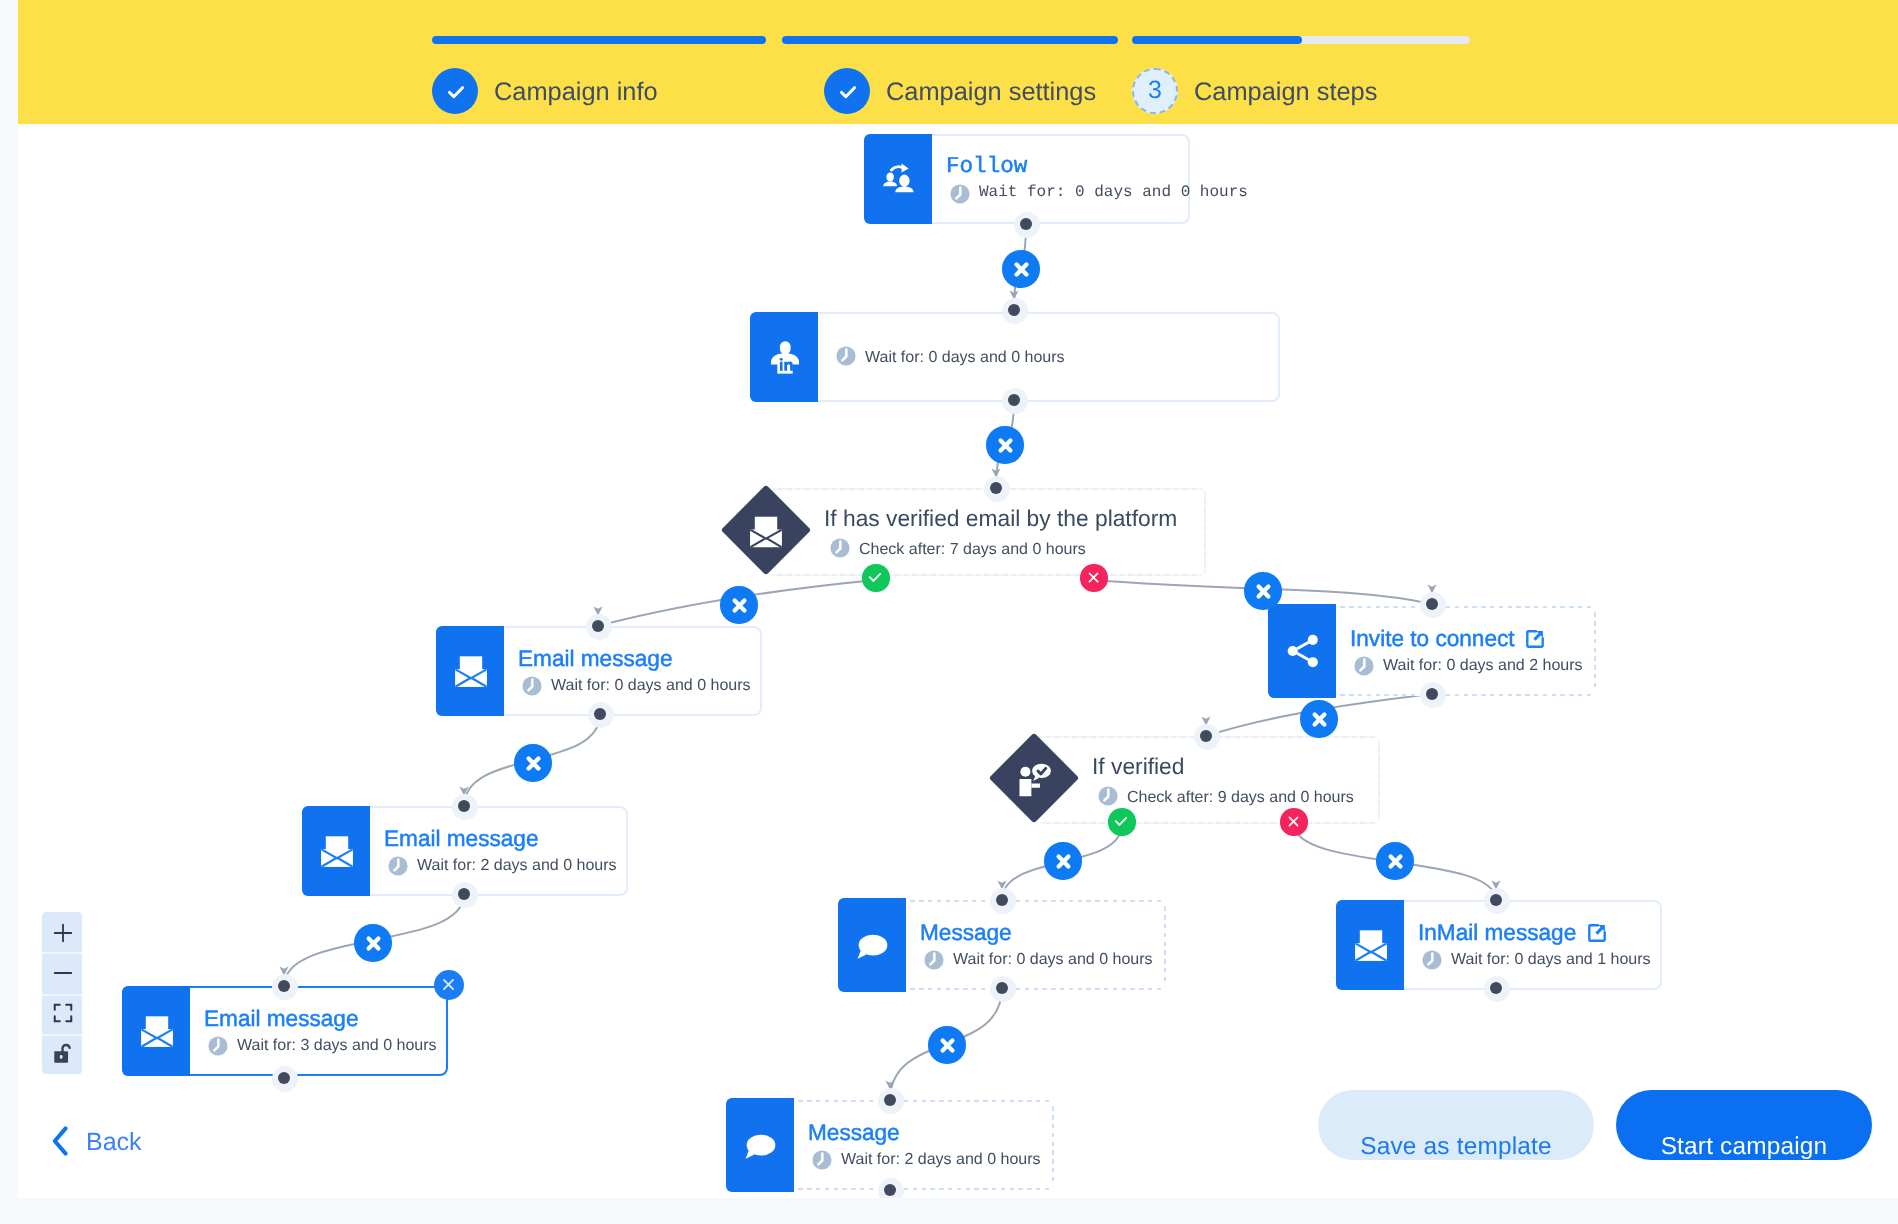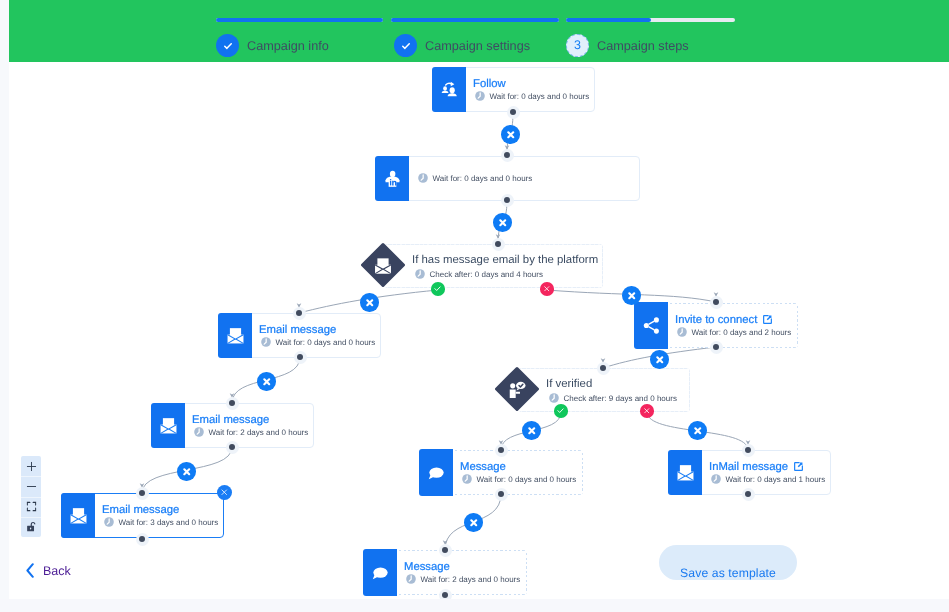--- a/index.html
+++ b/index.html
@@ -3,21 +3,21 @@
 <meta charset="utf-8">
 <title>Campaign steps</title>
 <style>
   html,body{margin:0;padding:0;}
   body{width:949px;height:612px;overflow:hidden;
        font-family:"Liberation Sans",sans-serif;background:#eef1f7;
        -webkit-font-smoothing:antialiased;text-rendering:geometricPrecision;}
   #root{position:relative;width:949px;height:612px;overflow:hidden;background:#fff;}
 
   
-  .stepper{position:absolute;left:0;top:0;width:949px;height:62px;background:#22c55e;z-index:40;}
+  .stepper{position:absolute;left:0;top:0;width:949px;height:62px;background:#fde047;z-index:40;}
   .seg{position:absolute;height:4px;border-radius:2px;background:#e6ebf2;}
   .seg .fill{height:100%;border-radius:2px;background:#1172f0;}
   .step{position:absolute;display:flex;align-items:center;}
   .step .bubble{width:23px;height:23px;border-radius:50%;display:flex;align-items:center;
        justify-content:center;flex:none;}
   .bubble.done{background:#1172f0;}
   .bubble.cur{background:#e0effc;border:1.2px dashed #86b7f3;box-sizing:border-box;}
   .bubble.cur span{color:#1880f5;font-size:12.5px;font-weight:400;line-height:1;}
   .step .lbl{margin-left:8px;font-size:12.7px;color:#3f4d63;white-space:nowrap;}
 
@@ -25,21 +25,21 @@
   .canvas{position:absolute;left:0;top:0;width:949px;height:612px;}
   svg.edges{position:absolute;left:0;top:0;width:949px;height:612px;}
 
   
   .node{position:absolute;display:flex;align-items:stretch;background:#fff;
         border-radius:4px;box-sizing:border-box;height:45px;}
   .node .ic{width:34px;flex:none;background:#1172f0;margin:-1px 0 -1px -1px;
         display:flex;align-items:center;justify-content:center;border-radius:3px 0 0 3px;}
   .node .bod{flex:1;padding-left:7px;display:flex;flex-direction:column;justify-content:center;}
   .node .ttl{font-size:11.3px;color:#1a7ff8;font-weight:400;-webkit-text-stroke:.24px #1a7ff8;line-height:14px;display:flex;align-items:center;gap:5px;white-space:nowrap;}
-  .node .sub{font-size:8px;color:#424e62;line-height:11px;display:flex;align-items:flex-start;gap:4.5px;margin-top:0.3px;padding-left:2px;white-space:nowrap;}
+  .node .sub{font-size:8px;color:#424e62;line-height:11px;display:flex;align-items:center;gap:4.5px;margin-top:0.3px;padding-left:2px;white-space:nowrap;}
   .solidcard{border:1px solid #e2ecf8;}
   .dashcard{border:none;background-image:
       repeating-linear-gradient(90deg,#cddff4 0,#cddff4 2.2px,transparent 2.2px,transparent 4.4px),
       repeating-linear-gradient(90deg,#cddff4 0,#cddff4 2.2px,transparent 2.2px,transparent 4.4px),
       repeating-linear-gradient(0deg,#cddff4 0,#cddff4 2.2px,transparent 2.2px,transparent 4.4px),
       repeating-linear-gradient(0deg,#cddff4 0,#cddff4 2.2px,transparent 2.2px,transparent 4.4px);
     background-size:100% 1px,100% 1px,1px 100%,1px 100%;
     background-position:0 0,0 100%,0 0,100% 0;background-repeat:no-repeat;}
   .cond.dashcard{background-image:
       repeating-linear-gradient(90deg,#e6eef8 0,#e6eef8 3px,#f3f7fc 3px,#f3f7fc 4.5px),
@@ -74,21 +74,21 @@
 
   
   .zoomctl{position:absolute;left:21px;top:456px;width:20px;background:#dbe9fa;
         border-radius:2px;z-index:30;overflow:hidden;}
   .zoomctl div{height:20.25px;display:flex;align-items:center;justify-content:center;}
   .zoomctl div + div{box-shadow:inset 0 1px 0 #eef5fd;}
 
   
   .bottombar{position:absolute;left:0;top:540px;width:949px;height:57px;z-index:50;}
   .backbtn{position:absolute;left:26px;top:23px;display:flex;align-items:center;gap:9px;
-        color:#4c1d95;font-size:12.5px;}
+        color:#3b82f6;font-size:12.5px;}
   .btn{position:absolute;top:5px;height:35px;border-radius:17.5px;display:flex;align-items:flex-end;
         justify-content:center;font-size:12.2px;font-weight:500;letter-spacing:.1px;}
   .btn.ghost{background:#dcebfa;color:#1a7af0;}
   .btn.primary{background:#0a6ff0;color:#fff;}
   .pagebg{position:absolute;left:0;top:599px;width:949px;height:13px;background:#f7f8fc;z-index:60;}
   .leftstrip{position:absolute;left:0;top:0;width:9px;height:599px;background:#f7f9fc;z-index:45;}
 </style>
 </head>
 <body>
 
@@ -112,21 +112,21 @@
         <path d="M716 347 C665.15 353 630.9675 359 603 368" fill="none" stroke="#9aa6b6" stroke-width="1"></path>
         <path d="M-2.2 -2.3 L2.3 0 L-2.2 2.3 L-1.1 0 Z" fill="#9aa6b6" transform="translate(603 360.5) rotate(90)"></path>
         <path d="M561 412 C561 435.56 501 426.44 501 450" fill="none" stroke="#9aa6b6" stroke-width="1"></path>
         <path d="M-2.2 -2.3 L2.3 0 L-2.2 2.3 L-1.1 0 Z" fill="#9aa6b6" transform="translate(501 442.5) rotate(90)"></path>
         <path d="M647 412 C647 435.56 748 426.44 748 450" fill="none" stroke="#9aa6b6" stroke-width="1"></path>
         <path d="M-2.2 -2.3 L2.3 0 L-2.2 2.3 L-1.1 0 Z" fill="#9aa6b6" transform="translate(748 442.5) rotate(90)"></path>
         <path d="M501 494 C501 528.72 445 515.28 445 550" fill="none" stroke="#9aa6b6" stroke-width="1"></path>
         <path d="M-2.2 -2.3 L2.3 0 L-2.2 2.3 L-1.1 0 Z" fill="#9aa6b6" transform="translate(445 542.5) rotate(90)"></path>
       </svg>
     <div id="nodes">
-        <div class="node solidcard" style="left: 432px; top: 67px; width: 163px;">
+        <div class="node solidcard" style="left: 432px; top: 67px; width: 163px; font-family: Liberation Mono, monospace;">
           <div class="ic">
             <svg width="19" height="19" viewBox="0 0 24 24" fill="#fff">
               <ellipse cx="6.4" cy="10.8" rx="2.4" ry="2.9"></ellipse>
               <path d="M2.1 16.5c0-1.9 1.9-2.9 4.3-2.9s4.3 1 4.3 2.9z"></path>
               <ellipse cx="15.4" cy="13.1" rx="3.3" ry="3.9"></ellipse>
               <path d="M9.6 20.4c0-2.4 2.6-3.7 5.8-3.7s5.8 1.3 5.8 3.7z"></path>
               <path d="M7.2 6.3C9.4 3.9 12.6 3.8 14.9 5.2" fill="none" stroke="#fff" stroke-width="1.8" stroke-linecap="round"></path>
               <path d="M13.6 2.2l4.5 3.1-4.5 2.6z"></path>
             </svg>
           </div>
@@ -169,27 +169,27 @@
             <span>
               <svg width="21" height="21" viewBox="0 0 24 24">
                 <rect x="5.6" y="3.6" width="12.8" height="9.6" fill="#fff"></rect>
                 <path d="M2.9 10.9h18.2v10.2H2.9z" fill="#fff"></path>
                 <path d="M3.1 11.1l8.9 5.0 8.9-5.0" fill="none" stroke="#39435f" stroke-width="1.2"></path>
                 <path d="M3.1 21l8.5-5.0M20.9 21l-8.5-5.0" fill="none" stroke="#39435f" stroke-width="1.2"></path>
               </svg>
             </span>
           </div>
        <div class="cbod">
-         <div class="ttl2">If has message email by the platform</div>
-         <div class="sub">
-              <svg width="10" height="10" viewBox="0 0 24 24" style="flex:none">
-                <circle cx="12" cy="12" r="11.5" fill="#a8bcd4"></circle>
-                <path d="M12.4 4.2V12.6L7.6 17.2" fill="none" stroke="#fff" stroke-width="3" stroke-linecap="round" stroke-linejoin="round"></path>
-              </svg>
-              <span>Check after: 0 days and 4 hours</span>
+         <div class="ttl2">If has verified email by the platform</div>
+         <div class="sub">
+              <svg width="10" height="10" viewBox="0 0 24 24" style="flex:none">
+                <circle cx="12" cy="12" r="11.5" fill="#a8bcd4"></circle>
+                <path d="M12.4 4.2V12.6L7.6 17.2" fill="none" stroke="#fff" stroke-width="3" stroke-linecap="round" stroke-linejoin="round"></path>
+              </svg>
+              <span>Check after: 7 days and 0 hours</span>
             </div>
        </div>
         </div>
         <div class="node solidcard" style="left: 218px; top: 313px; width: 163px;">
           <div class="ic">
             <svg width="21" height="21" viewBox="0 0 24 24">
               <rect x="5.6" y="3.6" width="12.8" height="9.6" fill="#fff"></rect>
               <path d="M2.9 10.9h18.2v10.2H2.9z" fill="#fff"></path>
               <path d="M3.1 11.1l8.9 5.0 8.9-5.0" fill="none" stroke="#1d7ff5" stroke-width="1.2"></path>
               <path d="M3.1 21l8.5-5.0M20.9 21l-8.5-5.0" fill="none" stroke="#1d7ff5" stroke-width="1.2"></path>
@@ -511,21 +511,21 @@
         <div class="bubble done">
           <svg width="12" height="12" viewBox="0 0 24 24">
             <path d="M5.5 12.4l4.3 4.3 8.7-9" fill="none" stroke="#fff" stroke-width="3" stroke-linecap="round" stroke-linejoin="round"></path>
           </svg>
         </div>
         <div class="lbl">Campaign info</div>
       </div>
       <div class="seg" style="left: 391px; top: 18px; width: 168px;">
         <div class="fill" style="width:100%"></div>
       </div>
-      <div class="step" style="left: 394px; top: 34px;">
+      <div class="step" style="left: 412px; top: 34px;">
         <div class="bubble done">
           <svg width="12" height="12" viewBox="0 0 24 24">
             <path d="M5.5 12.4l4.3 4.3 8.7-9" fill="none" stroke="#fff" stroke-width="3" stroke-linecap="round" stroke-linejoin="round"></path>
           </svg>
         </div>
         <div class="lbl">Campaign settings</div>
       </div>
       <div class="seg" style="left: 566px; top: 18px; width: 169px;">
         <div class="fill" style="width:50%"></div>
       </div>
@@ -565,15 +565,18 @@
   <div class="bottombar">
     <div class="backbtn">
       <svg width="8" height="15" viewBox="0 0 8 15">
         <path d="M6.8 1.2 L1.4 7.5 L6.8 13.8" fill="none" stroke="#1172f0" stroke-width="2" stroke-linecap="round" stroke-linejoin="round"></path>
       </svg>
       <span>Back</span>
     </div>
     <div class="btn ghost" style="left:659px;width:138px;">
       <span>Save as template</span>
     </div>
+    <div class="btn primary" style="left:808px;width:128px;">
+      <span>Start campaign</span>
+    </div>
   </div>
   <div class="pagebg"></div>
 </div>
 
 </body></html>

